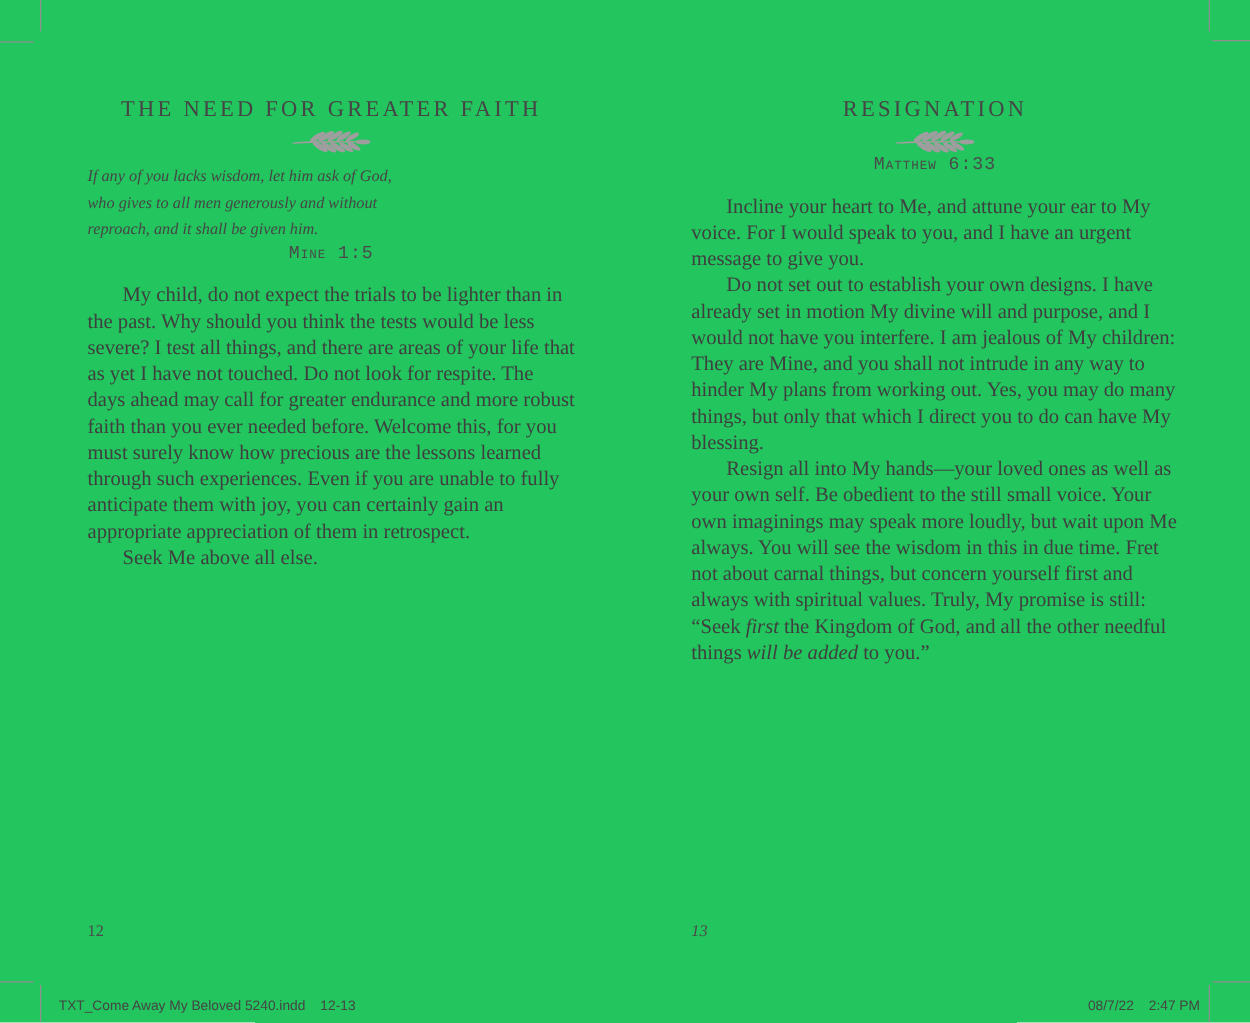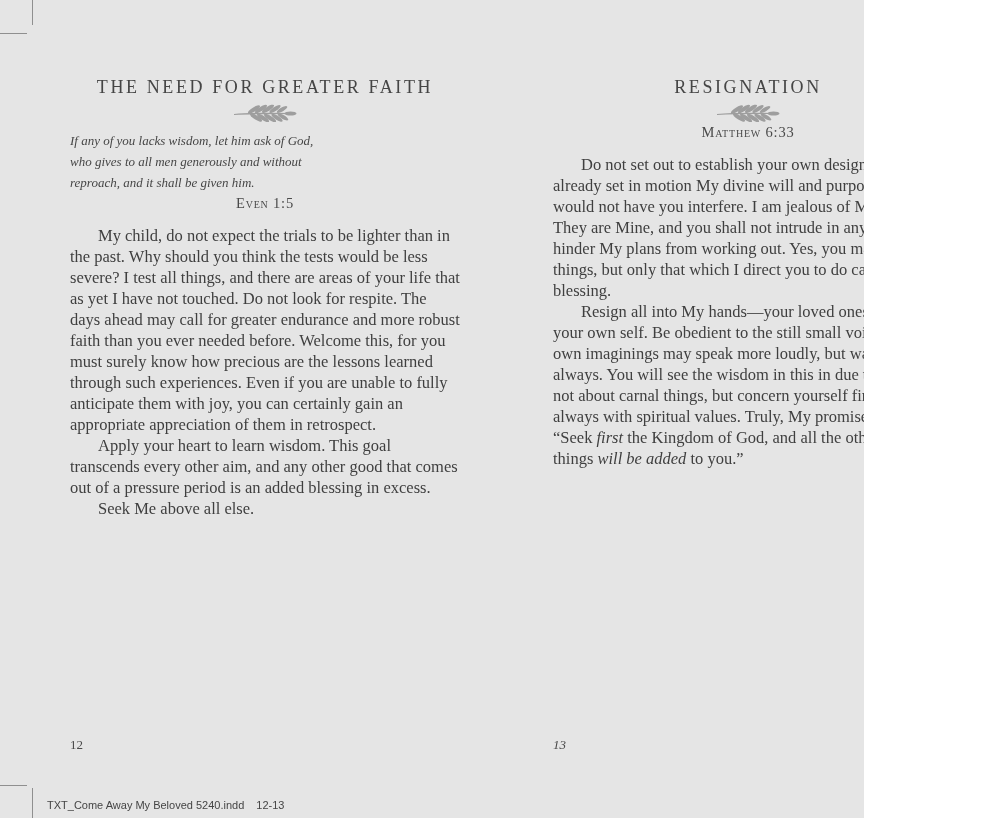--- a/index.html
+++ b/index.html
@@ -1,19 +1,19 @@
 <!DOCTYPE html>
 <html><head>
 <meta charset="utf-8">
 <style>
   html,body{margin:0;padding:0;background:#ffffff;}
   .sheet{
     position:relative;
-    width:864px;height:818px;
-    background:#e5e5e5;
+    width:1000px;height:818px;
+    background:#22c55e;
     font-family:"Liberation Serif", serif;
     color:#414141;
     overflow:hidden;
   }
   
   .crop{position:absolute;background:#8f8f8f;}
   .crop.v{width:1px;}
   .crop.h{height:1px;}
   .tl-v{left:32px;top:0;height:25px;}
   .tl-h{left:0;top:33px;width:27px;}
@@ -50,20 +50,21 @@
     white-space:pre-line;
     color:#464646;
   }
   .scripture-ref{
     margin-top:2px;
     text-align:center;
     font-variant:small-caps;
     font-size:14.5px;line-height:17px;
     letter-spacing:0.8px;
     color:#4a4a4a;
+    font-family:Liberation Mono, monospace;
   }
   .body-text{
     margin-top:13px;
     font-size:16.5px;
     line-height:21px;
     color:#3f3f3f;
     text-align:left;
   }
   .body-text p{margin:0;text-indent:28px;}
   .page-number{
@@ -113,24 +114,23 @@
           <ellipse cx="37" cy="14" rx="7" ry="2.2" transform="rotate(32 37 14)"></ellipse>
           <ellipse cx="44" cy="13.8" rx="6.5" ry="2.1" transform="rotate(32 44 13.8)"></ellipse>
           <ellipse cx="50" cy="13" rx="6" ry="2" transform="rotate(30 50 13)"></ellipse>
           <ellipse cx="57.5" cy="9.5" rx="6" ry="2"></ellipse>
         </g>
       </svg>
     </div>
     <div class="epigraph">If any of you lacks wisdom, let him ask of God,
 who gives to all men generously and without
 reproach, and it shall be given him.</div>
-    <div class="scripture-ref">Even 1:5</div>
+    <div class="scripture-ref">Mine 1:5</div>
     <div class="body-text">
         <p>My child, do not expect the trials to be lighter than in the past. Why should you think the tests would be less severe? I test all things, and there are areas of your life that as yet I have not touched. Do not look for respite. The days ahead may call for greater endurance and more robust faith than you ever needed before. Welcome this, for you must surely know how precious are the lessons learned through such experiences. Even if you are unable to fully anticipate them with joy, you can certainly gain an appropriate appreciation of them in retrospect.</p>
-        <p>Apply your heart to learn wisdom. This goal transcends every other aim, and any other good that comes out of a pressure period is an added blessing in excess.</p>
         <p>Seek Me above all else.</p>
       </div>
   </div>
   <div class="page-number pn-left">12</div>
 
   <div class="page page-right">
     <h1 class="chapter-title">RESIGNATION</h1>
     <div class="ornament-wrap">
       <svg width="64" height="18" viewBox="0 0 64 18" aria-hidden="true">
         <g fill="#9e9e9e" stroke="none">
@@ -144,20 +144,21 @@
           <ellipse cx="30" cy="14" rx="7" ry="2.2" transform="rotate(32 30 14)"></ellipse>
           <ellipse cx="37" cy="14" rx="7" ry="2.2" transform="rotate(32 37 14)"></ellipse>
           <ellipse cx="44" cy="13.8" rx="6.5" ry="2.1" transform="rotate(32 44 13.8)"></ellipse>
           <ellipse cx="50" cy="13" rx="6" ry="2" transform="rotate(30 50 13)"></ellipse>
           <ellipse cx="57.5" cy="9.5" rx="6" ry="2"></ellipse>
         </g>
       </svg>
     </div>
     <div class="scripture-ref">Matthew 6:33</div>
     <div class="body-text">
+        <p>Incline your heart to Me, and attune your ear to My voice. For I would speak to you, and I have an urgent message to give you.</p>
         <p>Do not set out to establish your own designs. I have already set in motion My divine will and purpose, and I would not have you interfere. I am jealous of My children: They are Mine, and you shall not intrude in any way to hinder My plans from working out. Yes, you may do many things, but only that which I direct you to do can have My blessing.</p>
         <p>Resign all into My hands—your loved ones as well as your own self. Be obedient to the still small voice. Your own imaginings may speak more loudly, but wait upon Me always. You will see the wisdom in this in due time. Fret not about carnal things, but concern yourself first and always with spiritual values. Truly, My promise is still: “Seek <em>first</em> the Kingdom of God, and all the other needful things <em>will be added</em> to you.”</p>
       </div>
   </div>
   <div class="page-number pn-right">13</div>
 
   <div class="slug">
     <span class="slug-left">
       <span>TXT_Come Away My Beloved 5240.indd</span><span class="gap"></span><span>12-13</span>
     </span>

